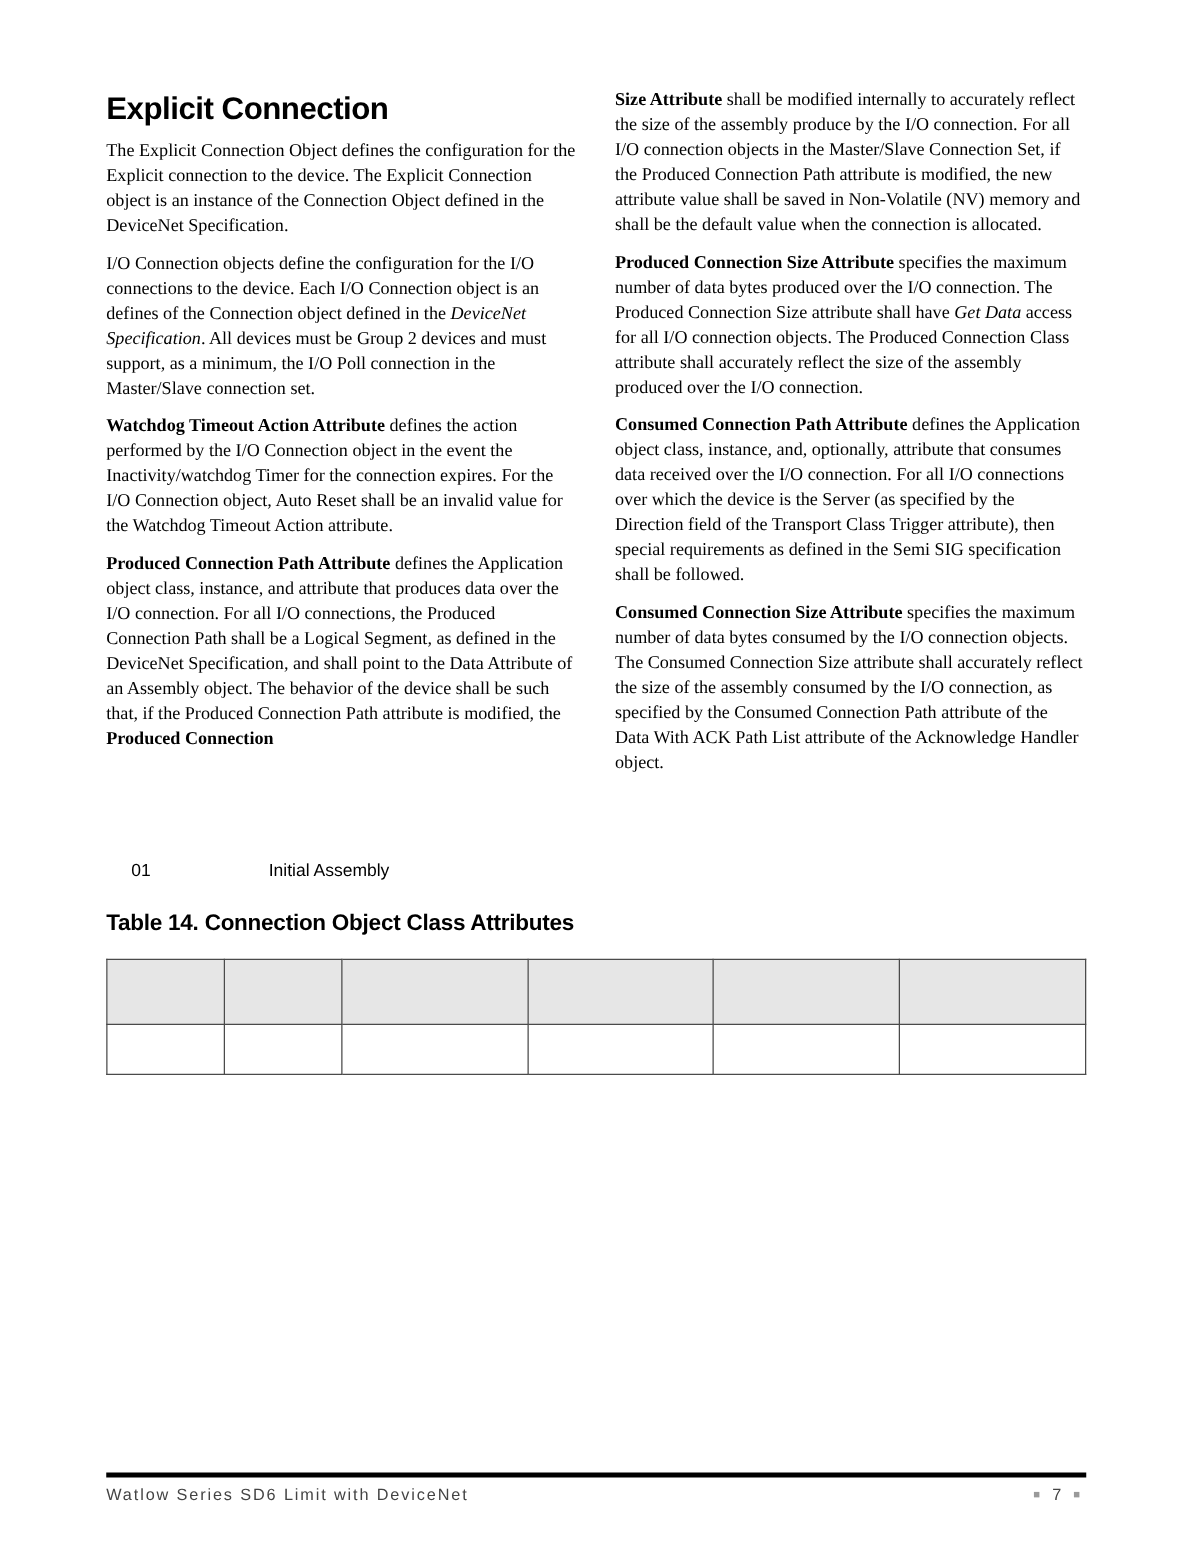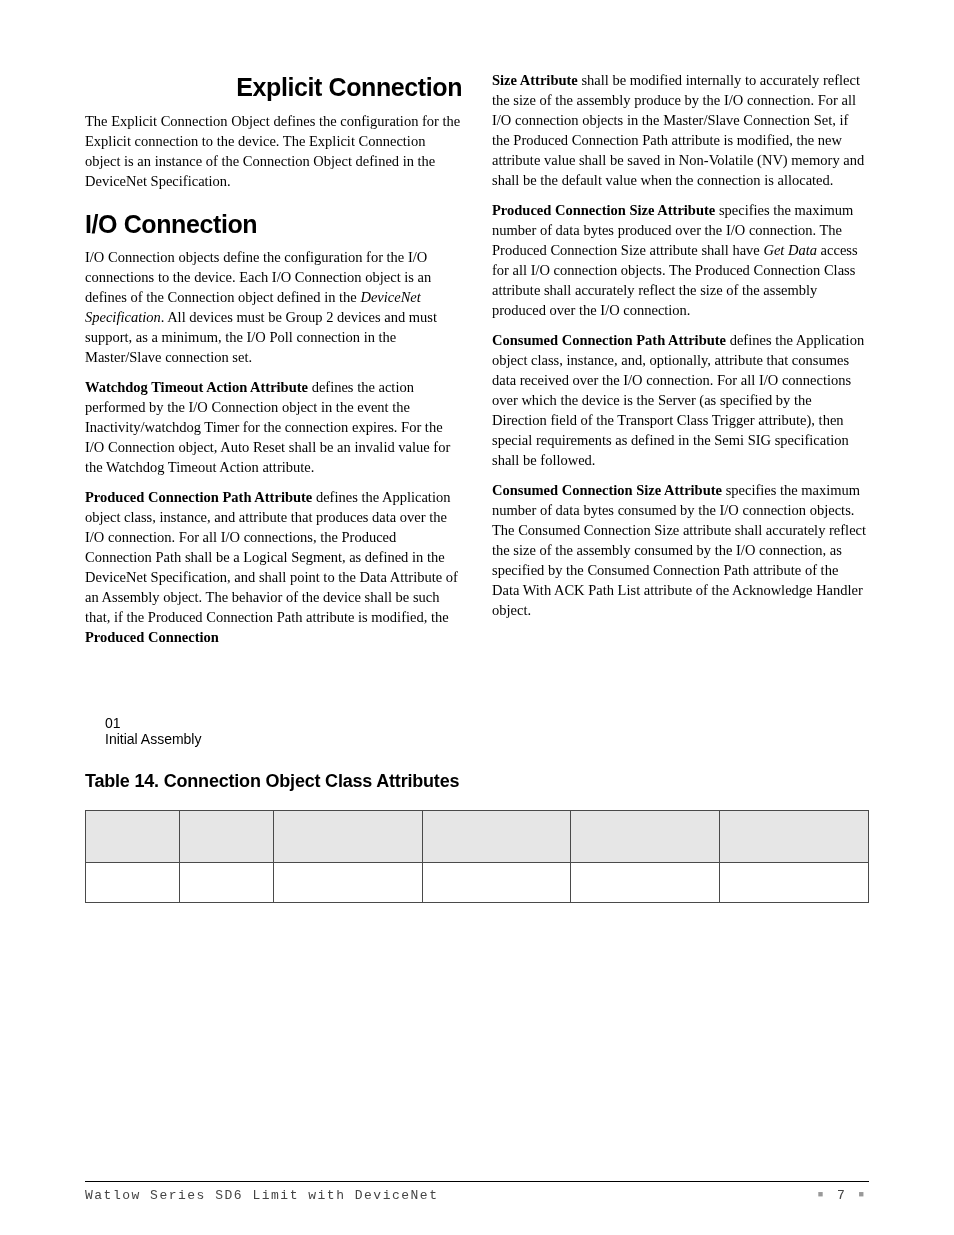--- a/index.html
+++ b/index.html
@@ -27,21 +27,20 @@
     }
     .col-left h2 {
       font-family: 'Arial Narrow', Arial, sans-serif;
       font-stretch: condensed;
       font-weight: 700;
       letter-spacing: -0.4px;
     }
     .h-explicit {
       font-size: 25px;
       margin-bottom: 6px;
-      text-align: right;
     }
     .h-io {
       font-size: 25px;
       margin-top: 16px;
       margin-bottom: 6px;
     }
     .col p {
       margin-bottom: 10px;
       text-align: left;
       font-family: 'Century Schoolbook', Georgia, serif;
@@ -63,21 +62,20 @@
       font-size: 18px;
       margin-bottom: 18px;
       letter-spacing: -0.2px;
     }
     .rev-row {
       display: flex;
       font-family: Arial, Helvetica, sans-serif;
       font-size: 14px;
       margin-left: 20px;
       margin-bottom: 24px;
-      flex-direction: column;
     }
     .rev-row .rev-num {
       width: 110px;
     }
     table.attr-table {
       width: 100%;
       border-collapse: collapse;
       margin-top: 4px;
     }
     table.attr-table th {
@@ -87,25 +85,25 @@
     }
     table.attr-table td {
       border: 1px solid #4a4a4a;
       height: 40px;
     }
     .footer {
       position: absolute;
       bottom: 32px;
       left: 85px;
       right: 85px;
-      border-top: 1px solid #000000;
+      border-top: 4px solid #000000;
       padding-top: 6px;
       display: flex;
       justify-content: space-between;
-      font-family: Liberation Mono, monospace;
+      font-family: Liberation Sans, sans-serif;
       font-size: 13px;
       letter-spacing: 1.5px;
       color: #444;
     }
     .footer .page {
       letter-spacing: 1px;
     }
     .footer .sq {
       color: #999;
       font-size: 9px;
@@ -114,21 +112,20 @@
     }
   </style>
 </head>
 <body>
 
 <div class="content">
   <div class="col col-left">
     <h2 class="h-explicit">Explicit Connection</h2>
     <p>The Explicit Connection Object defines the configuration for the Explicit connection to the device. The Explicit Connection object is an instance of the Connection Object defined in the DeviceNet Specification.</p>
 
-    <h2 class="h-io">I/O Connection</h2>
     <p>
       <span>I/O Connection objects define the configuration for the I/O connections to the device. Each I/O Connection object is an defines of the Connection object defined in the </span><em class="it">DeviceNet Specification</em><span>. All devices must be Group 2 devices and must support, as a minimum, the I/O Poll connection in the Master/Slave connection set.</span>
     </p>
     <p>
       <b>Watchdog Timeout Action Attribute</b><span> defines the action performed by the I/O Connection object in the event the Inactivity/watchdog Timer for the connection expires. For the I/O Connection object, Auto Reset shall be an invalid value for the Watchdog Timeout Action attribute.</span>
     </p>
     <p>
       <b>Produced Connection Path Attribute</b><span> defines the Application object class, instance, and attribute that produces data over the I/O connection. For all I/O connections, the Produced Connection Path shall be a Logical Segment, as defined in the DeviceNet Specification, and shall point to the Data Attribute of an Assembly object. The behavior of the device shall be such that, if the Produced Connection Path attribute is modified, the </span><b>Produced Connection</b>
     </p>
   </div>

